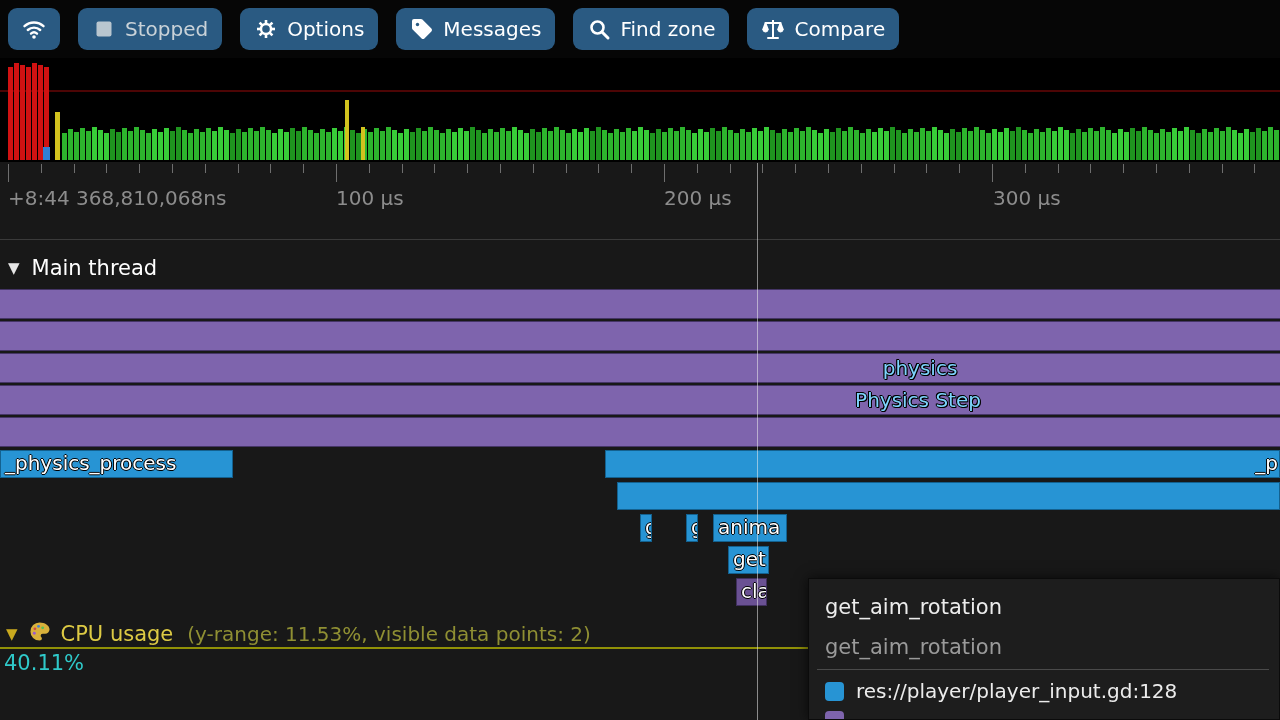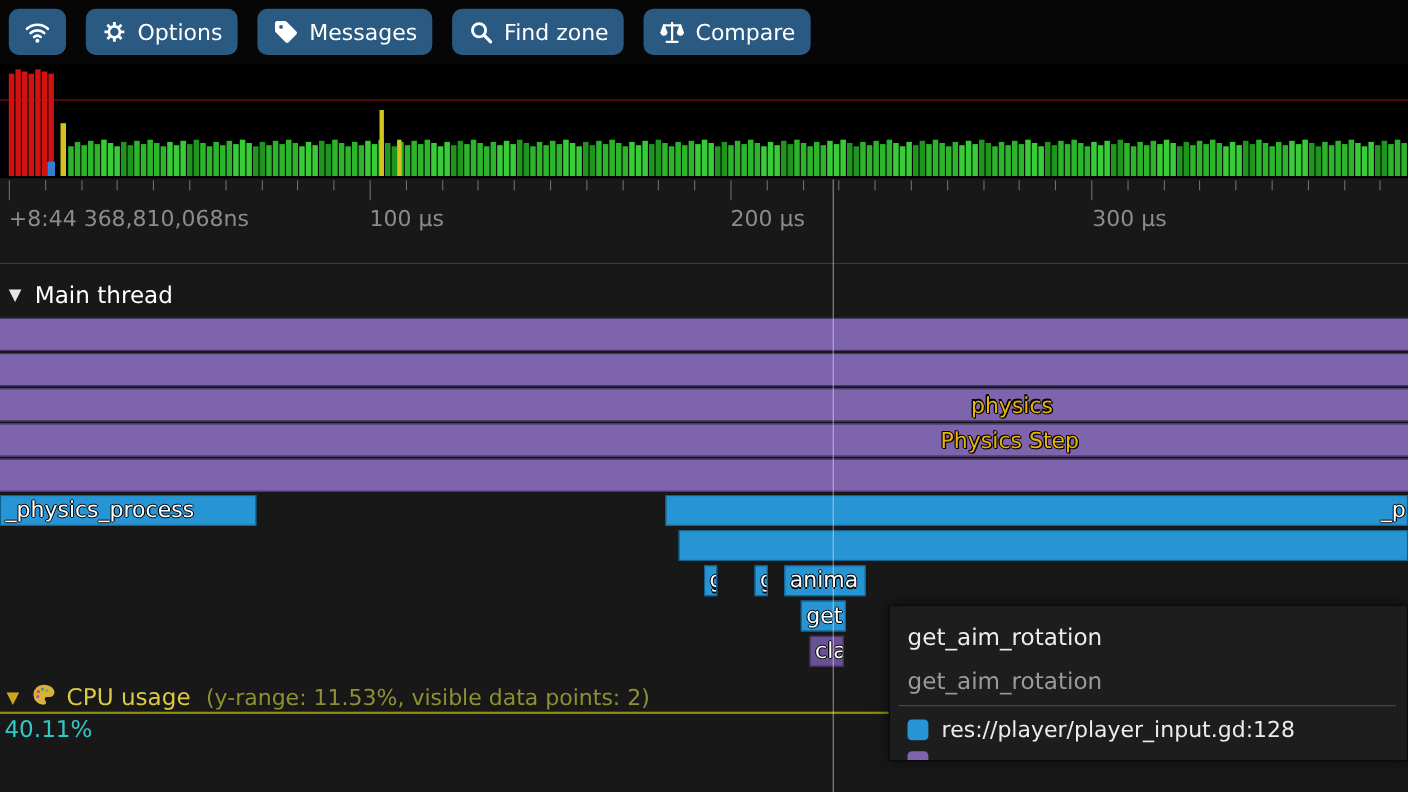--- a/index.html
+++ b/index.html
@@ -49,21 +49,21 @@
   .ruler-label { position:absolute; top:24px; font-size:20px; color:#8c8c8c;
     white-space:nowrap; }
   
   .timeline { position:absolute; top:240px; left:0; width:1280px; height:378px; }
   .thread-header { position:absolute; top:16px; left:8px; display:flex;
     align-items:center; gap:12px; font-size:21px; color:#fff; }
   .tri { font-size:15px; color:#e6e6e6; }
   .zrow { position:absolute; left:0; width:1280px; height:30px;
     background:#7e64ad; border-top:1px solid #453566;
     border-bottom:1px solid #453566; box-sizing:border-box; }
-  .zlabel { position:absolute; font-size:20px; color:#eab308; white-space:nowrap;
+  .zlabel { position:absolute; font-size:20px; color:#7dd3fc; white-space:nowrap;
     text-shadow:-1px 0 #000,1px 0 #000,0 -1px #000,0 1px #000,1px 1px #000,-1px -1px #000; }
   .centered { transform:translateX(-50%); }
   .zbar { position:absolute; height:28px; background:#2794d4;
     border:1px solid #13618f; box-sizing:border-box; overflow:hidden;
     font-size:20px; line-height:25px; color:#fff; white-space:nowrap;
     padding-left:4px; text-shadow:-1px 0 #000,1px 0 #000,0 -1px #000,0 1px #000; }
   .zbar.purple { background:#6a5193; border-color:#40305e; }
   .zbar .right-lbl { position:absolute; right:1px; top:0; }
   
   .cpu { position:absolute; top:618px; left:0; width:1280px; height:102px; }
@@ -73,21 +73,21 @@
   .cpu-header svg { width:23px; height:23px; }
   .cpu-title { color:#ddca44; font-size:21px; }
   .cpu-meta { color:#8f8f33; font-size:20px; margin-left:4px; }
   .cpu-line { position:absolute; top:29px; left:0; width:100%; height:2px;
     background:rgba(158,158,6,0.9); }
   .cpu-value { position:absolute; top:33px; left:4px; color:#2fc9c9;
     font-size:21px; }
   
   .crosshair { position:absolute; left:757px; top:163px; width:1px;
     height:557px; background:rgba(235,235,235,0.55); z-index:40; }
-  .tooltip { position:absolute; left:808px; top:550px; width:472px;
+  .tooltip { position:absolute; left:808px; top:578px; width:472px;
     height:142px; background:#1d1d1d; border:1px solid #0b0b0b;
     box-shadow:0 0 12px rgba(0,0,0,0.65); z-index:60; overflow:hidden;
     box-sizing:border-box; }
   .tt-title { position:absolute; top:16px; left:16px; font-size:21px; color:#ececec; }
   .tt-sub { position:absolute; top:56px; left:16px; font-size:21px; color:#9a9a9a; }
   .tt-divider { position:absolute; top:90px; left:8px; width:452px; height:1px;
     background:#4a4a4a; }
   .tt-row { position:absolute; left:16px; display:flex; align-items:center; gap:12px; }
   .tt-row.r1 { top:100px; }
   .tt-row.r2 { top:132px; }
@@ -103,20 +103,28 @@
   <header class="toolbar">
     <button class="tbtn">
       <span class="icn">
         <svg viewBox="0 0 24 24">
             <path d="M2.5 9.2a14 14 0 0 1 19 0" fill="none" stroke="#fff" stroke-width="2.4" stroke-linecap="round"></path>
             <path d="M5.8 13a9.2 9.2 0 0 1 12.4 0" fill="none" stroke="#fff" stroke-width="2.4" stroke-linecap="round"></path>
             <path d="M9 16.6a4.6 4.6 0 0 1 6 0" fill="none" stroke="#fff" stroke-width="2.4" stroke-linecap="round"></path>
             <circle cx="12" cy="20" r="1.8" fill="#fff"></circle>
           </svg>
       </span>
+    </button>
+    <button class="tbtn">
+      <span class="icn">
+        <svg viewBox="0 0 24 24">
+            <rect x="4.5" y="4.5" width="15" height="15" rx="2" fill="#b9c6cf"></rect>
+          </svg>
+      </span>
+      <span class="muted">Stopped</span>
     </button>
     <button class="tbtn">
       <span class="icn">
         <svg viewBox="0 0 24 24">
             <g stroke="#fff" stroke-width="2.6">
               <line x1="12" y1="3" x2="12" y2="7"></line>
               <line x1="12" y1="17" x2="12" y2="21"></line>
               <line x1="3" y1="12" x2="7" y2="12"></line>
               <line x1="17" y1="12" x2="21" y2="12"></line>
               <line x1="5.6" y1="5.6" x2="8.4" y2="8.4"></line>

